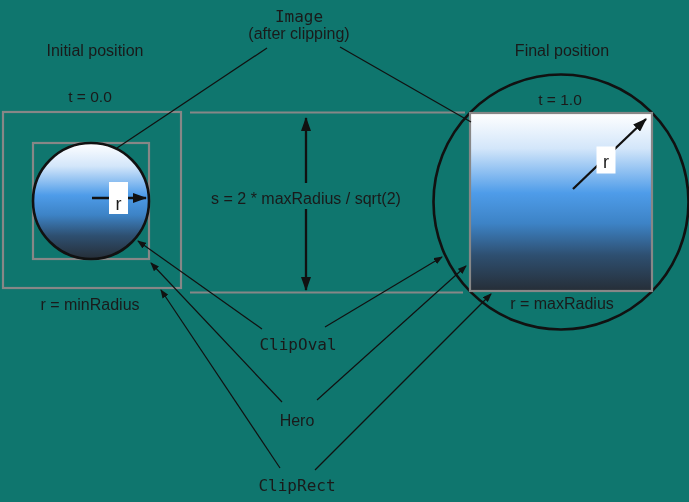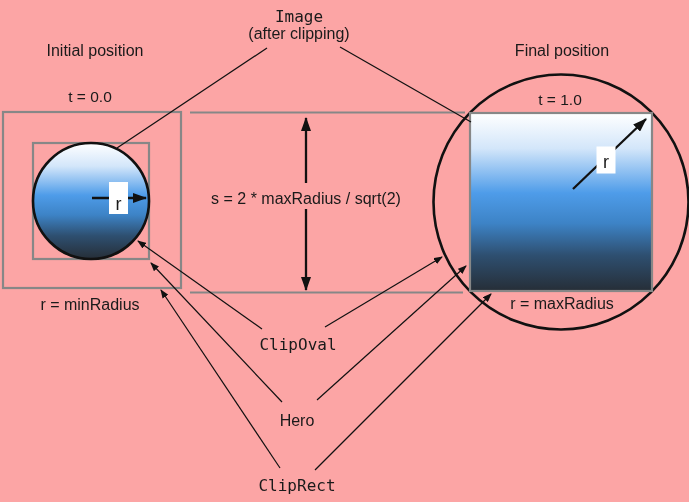--- a/index.html
+++ b/index.html
@@ -1,16 +1,16 @@
 <!DOCTYPE html>
 <html><head>
 <meta charset="utf-8">
 <style>
   html,body{margin:0;padding:0;background:#ffffff;}
-  .stage{position:relative;width:689px;height:502px;background:#fca5a5;overflow:hidden;}
+  .stage{position:relative;width:689px;height:502px;background:#0f766e;overflow:hidden;}
   svg{display:block;}
   text{fill:#1a1a1a;}
   .sans{font-family:"Liberation Sans","DejaVu Sans",sans-serif;}
   .mono{font-family:"DejaVu Sans Mono","Liberation Mono",monospace;}
   .f16{font-size:16px;}
   .f15{font-size:15.5px;}
   .f18{font-size:18px;}
   .mid{text-anchor:middle;}
 </style>
 </head>

